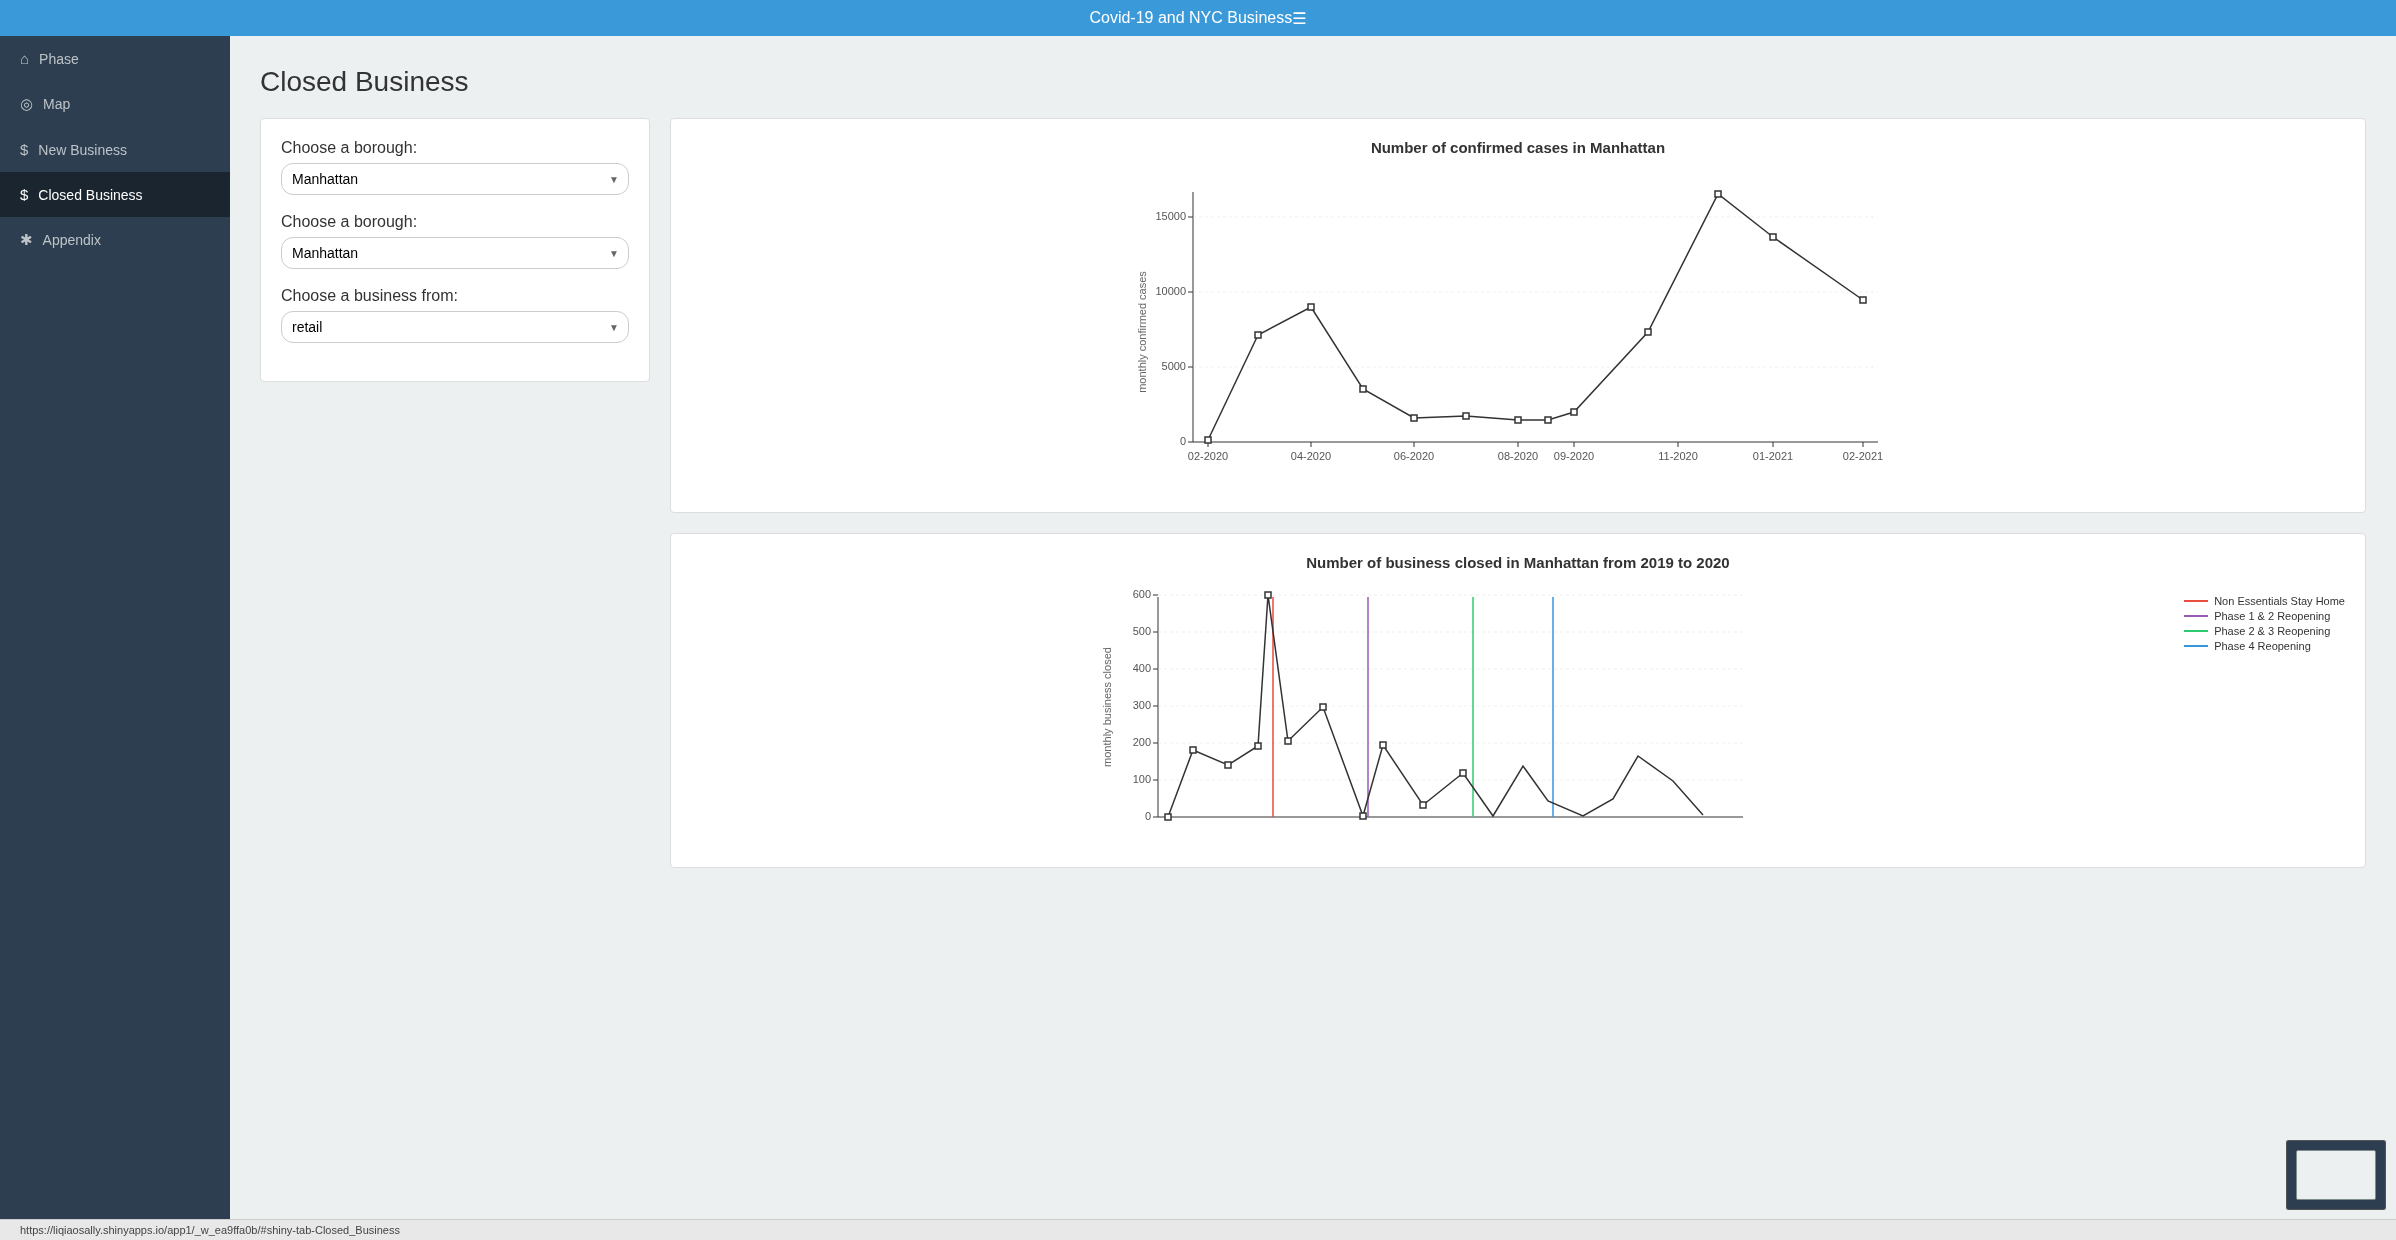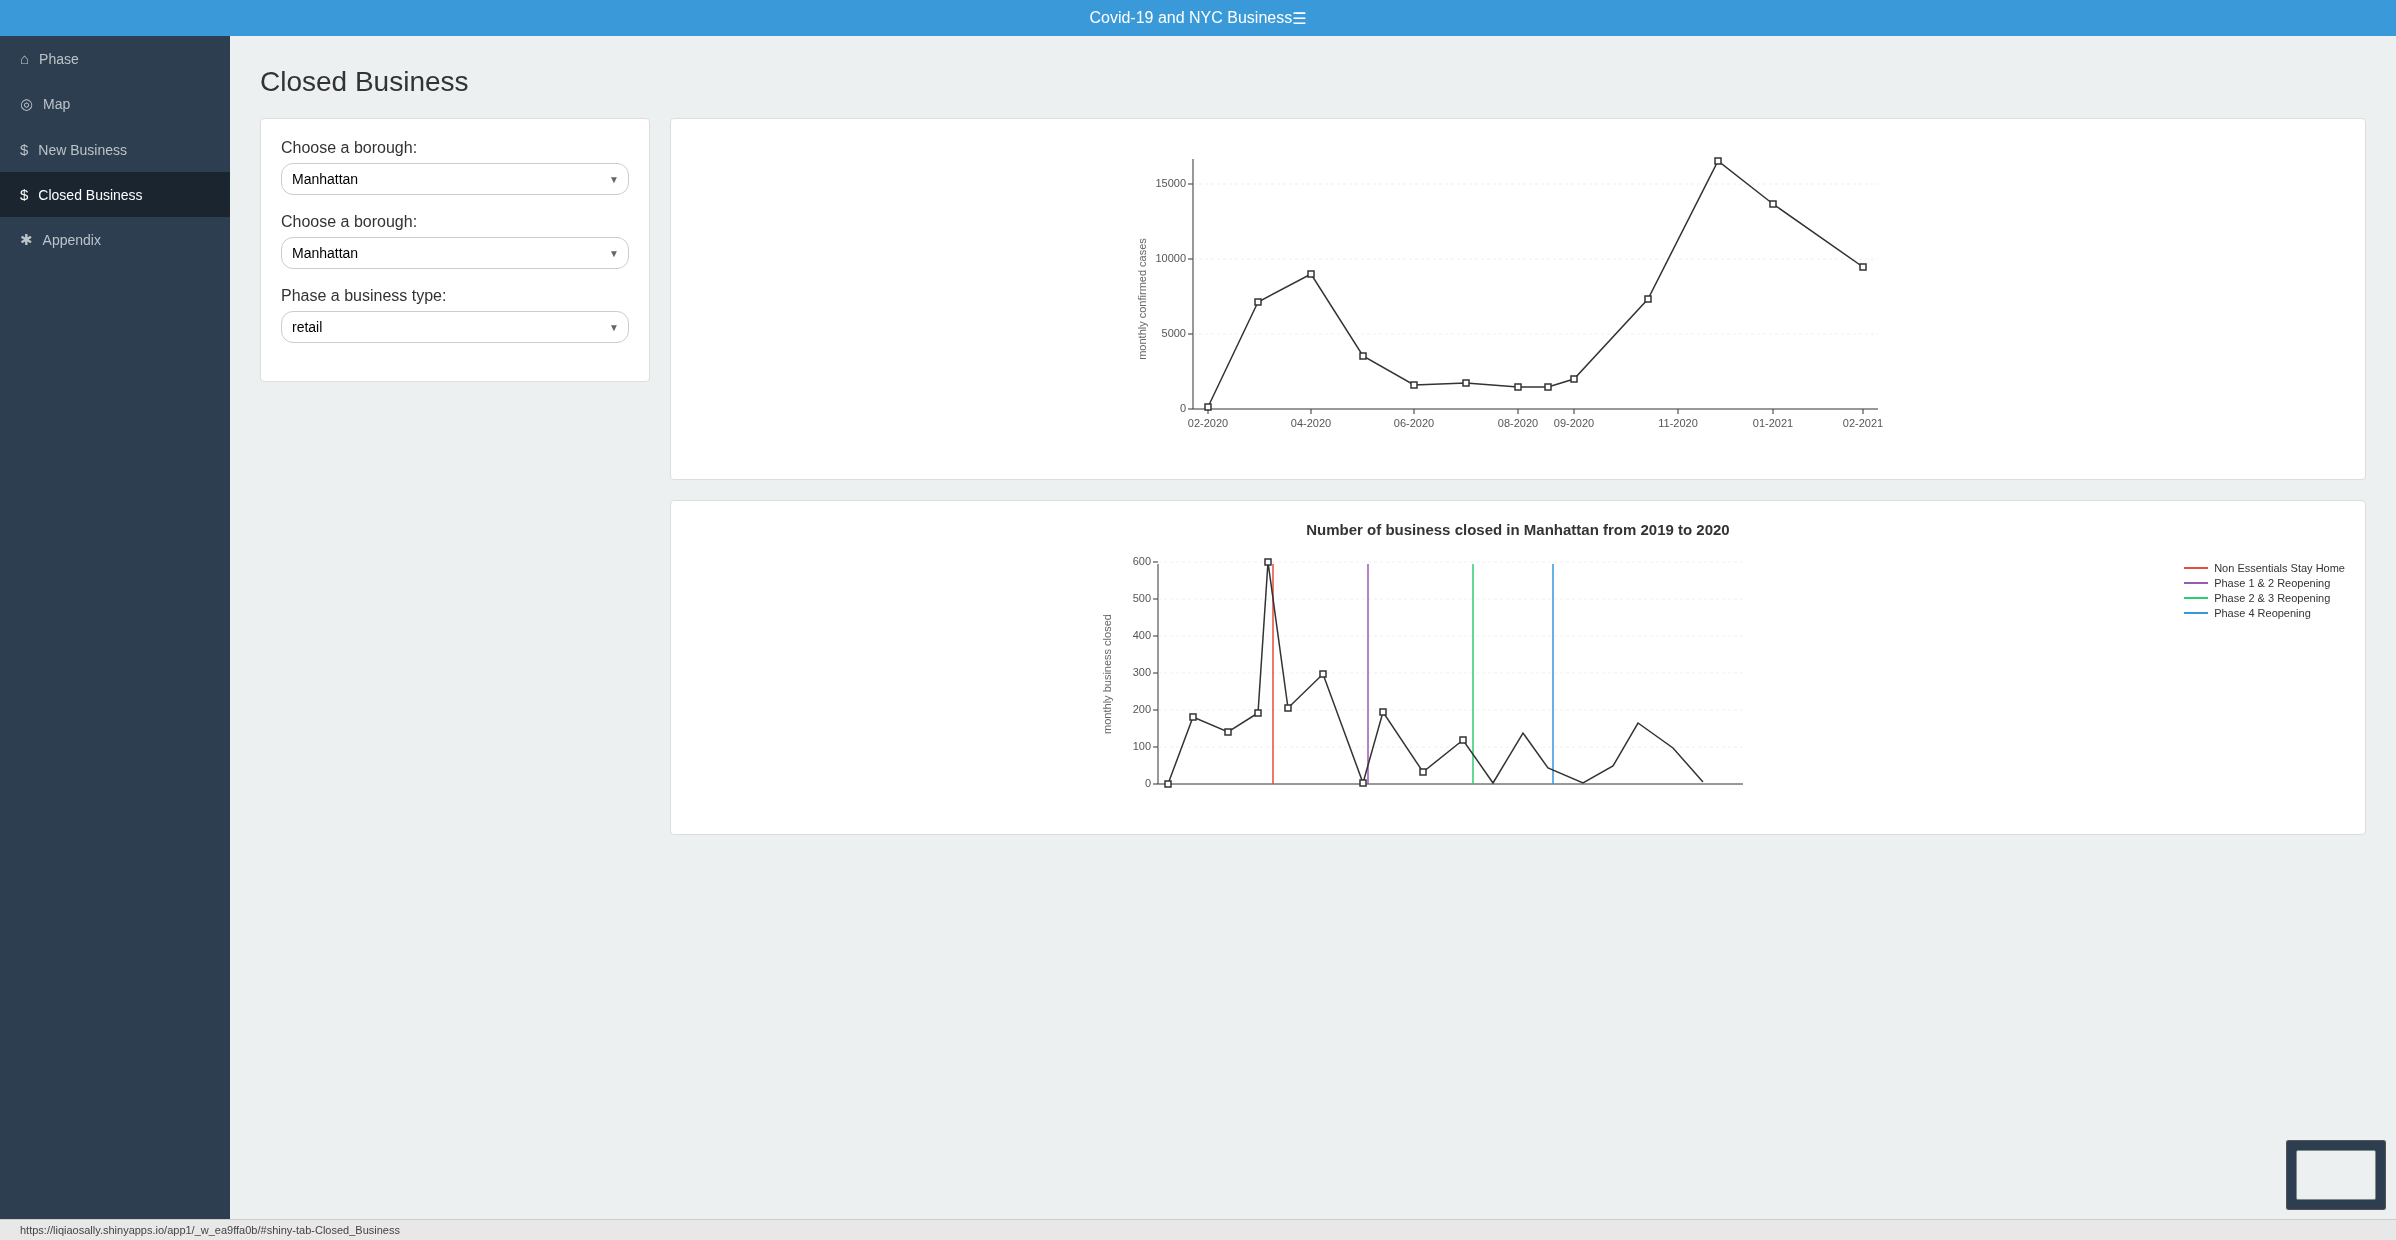--- a/index.html
+++ b/index.html
@@ -217,37 +217,38 @@
             <option>Manhattan</option>
             <option>Brooklyn</option>
             <option>Queens</option>
             <option>Bronx</option>
             <option>Staten Island</option>
           </select>
         </div>
       </div>
 
       <div class="form-group">
-        <label class="form-label">Phase a business type:</label>
+        <label class="form-label">Choose a business from:</label>
         <div class="select-wrapper">
           <select class="form-select">
             <option>retail</option>
             <option>food</option>
             <option>services</option>
             <option>entertainment</option>
           </select>
         </div>
       </div>
 
 
     </div>
 
     <div id="charts-area">
 
       <div class="chart-container">
+        <div class="chart-title">Number of confirmed cases in  Manhattan</div>
         <svg class="chart-svg" width="780" height="320" viewBox="0 0 780 320">
 
           <text transform="rotate(-90)" x="-160" y="18" class="chart-y-label" text-anchor="middle">monthly confirmed cases</text>
 
           <line x1="65" y1="270" x2="750" y2="270" class="axis-line"></line>
           <line x1="65" y1="20" x2="65" y2="270" class="axis-line"></line>
 
           <line x1="60" y1="270" x2="65" y2="270" class="tick-line"></line>
           <line x1="60" y1="195" x2="65" y2="195" class="tick-line"></line>
           <line x1="60" y1="120" x2="65" y2="120" class="tick-line"></line>

